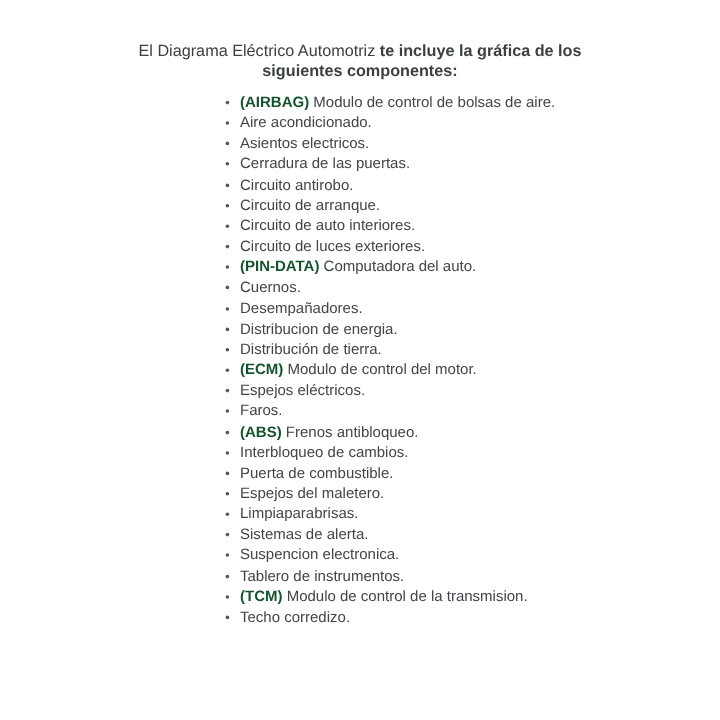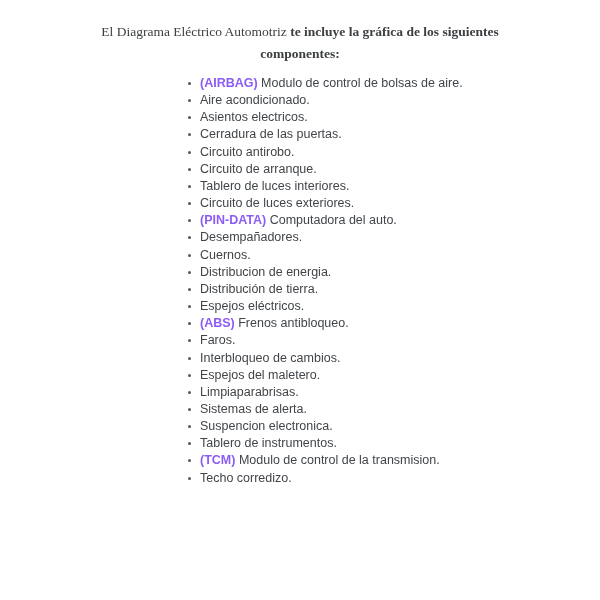--- a/index.html
+++ b/index.html
@@ -18,28 +18,27 @@
     font-family: "Liberation Sans", sans-serif;
     overflow: hidden;
   }
   .page {
     width: 600px;
     height: 600px;
     background: var(--bg);
   }
   .title {
     margin: 0 auto;
-    padding-top: 21px;
+    padding-top: 35px;
     width: 430px;
     text-align: center;
     font-size: 13.5px;
-    line-height: 22px;
+    line-height: 16px;
     font-weight: 400;
     color: var(--title);
-    font-family: Liberation Serif, serif;
   }
   .title strong {
     font-weight: 700;
     color: var(--title);
   }
   .component-list {
     list-style: none;
     margin: 10px 0 0 0;
     padding: 0 0 0 200px;
     color: var(--text);
@@ -55,47 +54,49 @@
     left: -12px;
     top: 7px;
     width: 3px;
     height: 3px;
     border-radius: 50%;
     background: var(--bullet);
     display: inline-block;
   }
   .component-list strong {
     font-weight: 700;
-    color: #8b5cf6;
+    color: #14532d;
   }
 </style>
 </head>
 <body>
 
 <div class="page">
   <p class="title"><span>El Diagrama Eléctrico Automotriz </span><strong>te incluye la gráfica de los siguientes componentes:</strong></p>
 
   <ul class="component-list" id="component-list">
       <li><span class="bullet"></span><strong>(AIRBAG) </strong><span>Modulo de control de bolsas de aire.</span></li>
       <li><span class="bullet"></span><span>Aire acondicionado.</span></li>
       <li><span class="bullet"></span><span>Asientos electricos.</span></li>
       <li><span class="bullet"></span><span>Cerradura de las puertas.</span></li>
       <li><span class="bullet"></span><span>Circuito antirobo.</span></li>
       <li><span class="bullet"></span><span>Circuito de arranque.</span></li>
-      <li><span class="bullet"></span><span>Tablero de luces interiores.</span></li>
+      <li><span class="bullet"></span><span>Circuito de auto interiores.</span></li>
       <li><span class="bullet"></span><span>Circuito de luces exteriores.</span></li>
       <li><span class="bullet"></span><strong>(PIN-DATA) </strong><span>Computadora del auto.</span></li>
+      <li><span class="bullet"></span><span>Cuernos.</span></li>
       <li><span class="bullet"></span><span>Desempañadores.</span></li>
-      <li><span class="bullet"></span><span>Cuernos.</span></li>
       <li><span class="bullet"></span><span>Distribucion de energia.</span></li>
       <li><span class="bullet"></span><span>Distribución de tierra.</span></li>
+      <li><span class="bullet"></span><strong>(ECM) </strong><span>Modulo de control del motor.</span></li>
       <li><span class="bullet"></span><span>Espejos eléctricos.</span></li>
+      <li><span class="bullet"></span><span>Faros.</span></li>
       <li><span class="bullet"></span><strong>(ABS) </strong><span>Frenos antibloqueo.</span></li>
-      <li><span class="bullet"></span><span>Faros.</span></li>
       <li><span class="bullet"></span><span>Interbloqueo de cambios.</span></li>
+      <li><span class="bullet"></span><span>Puerta de combustible.</span></li>
       <li><span class="bullet"></span><span>Espejos del maletero.</span></li>
       <li><span class="bullet"></span><span>Limpiaparabrisas.</span></li>
       <li><span class="bullet"></span><span>Sistemas de alerta.</span></li>
       <li><span class="bullet"></span><span>Suspencion electronica.</span></li>
       <li><span class="bullet"></span><span>Tablero de instrumentos.</span></li>
       <li><span class="bullet"></span><strong>(TCM) </strong><span>Modulo de control de la transmision.</span></li>
       <li><span class="bullet"></span><span>Techo corredizo.</span></li>
     </ul>
 </div>
 

